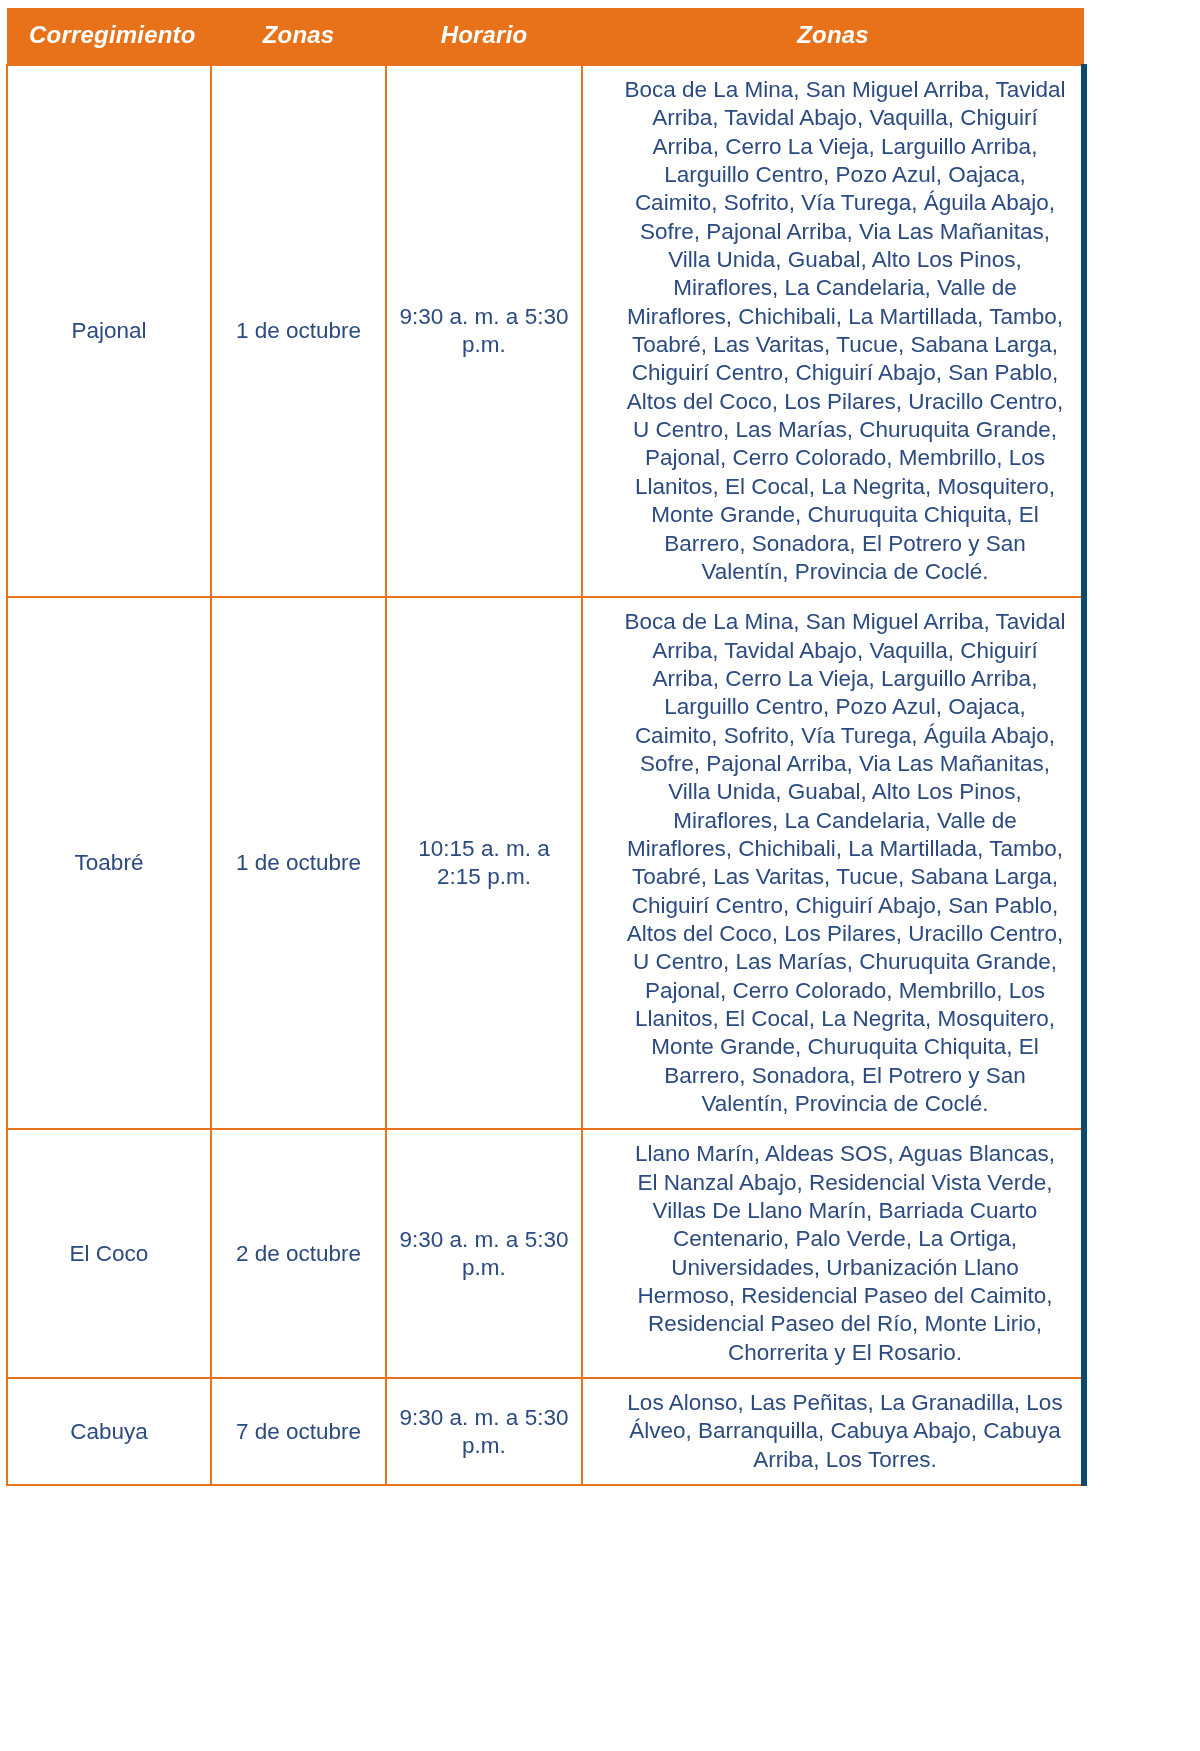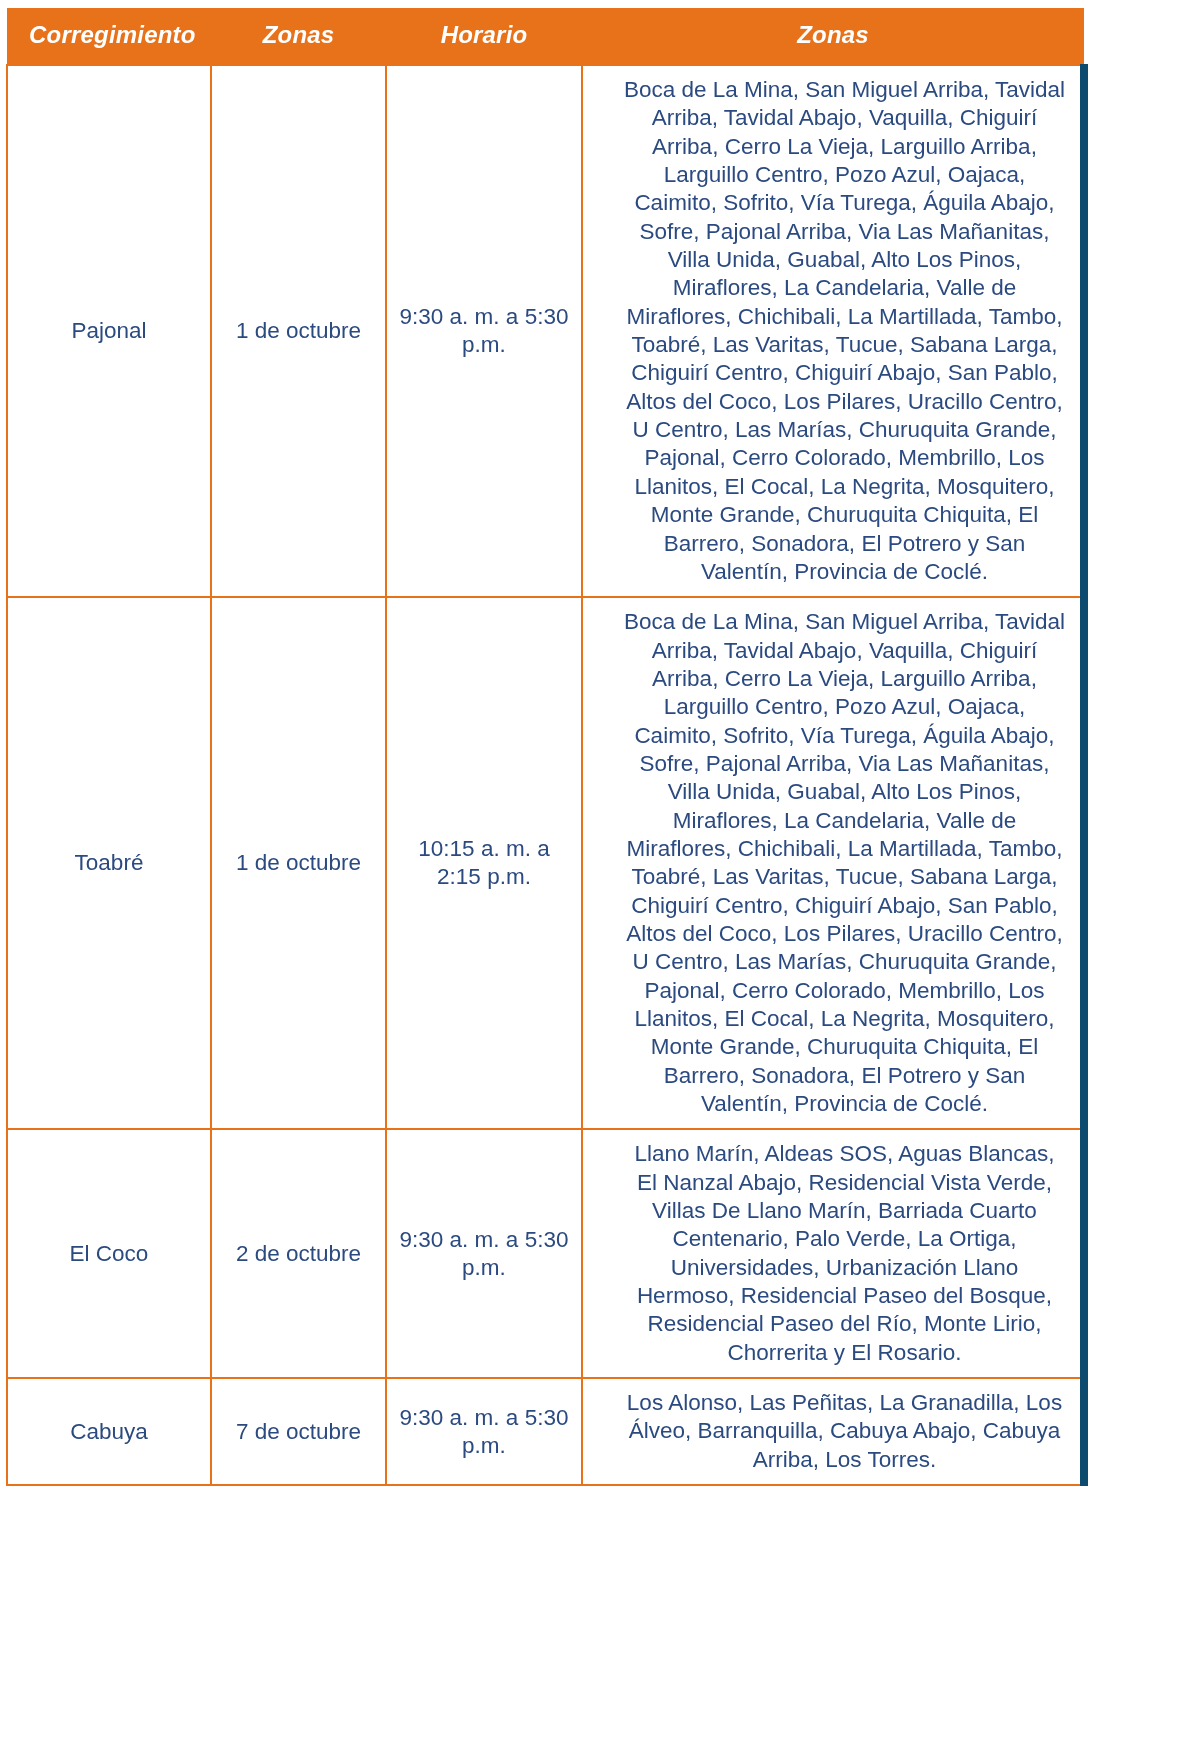--- a/index.html
+++ b/index.html
@@ -57,21 +57,21 @@
     line-height: 1.26;
     padding: 10px 14px;
   }
   tbody td.corregimiento,
   tbody td.fecha,
   tbody td.horario {
     font-size: 22.5px;
     line-height: 1.25;
   }
   tbody tr td:first-child { border-left: 2px solid #e8721a; }
-  tbody tr td:last-child { border-right: 8px solid #0c4a6e; padding-left: 40px; }
+  tbody tr td:last-child { border-right: 6px solid #0c4a6e; padding-left: 40px; }
 </style>
 </head>
 <body>
 
 <div class="page">
   <table class="schedule">
     <colgroup>
       <col class="c-corregimiento">
       <col class="c-fecha">
       <col class="c-horario">
@@ -95,21 +95,21 @@
       <tr>
         <td class="corregimiento">Toabré</td>
         <td class="fecha">1 de octubre</td>
         <td class="horario">10:15 a. m. a 2:15 p.m.</td>
         <td class="zonas">Boca de La Mina, San Miguel Arriba, Tavidal Arriba, Tavidal Abajo, Vaquilla, Chiguirí Arriba, Cerro La Vieja, Larguillo Arriba, Larguillo Centro, Pozo Azul, Oajaca, Caimito, Sofrito, Vía Turega, Águila Abajo, Sofre, Pajonal Arriba, Via Las Mañanitas, Villa Unida, Guabal, Alto Los Pinos, Miraflores, La Candelaria, Valle de Miraflores, Chichibali, La Martillada, Tambo, Toabré, Las Varitas, Tucue, Sabana Larga, Chiguirí Centro, Chiguirí Abajo, San Pablo, Altos del Coco, Los Pilares, Uracillo Centro, U Centro, Las Marías, Churuquita Grande, Pajonal, Cerro Colorado, Membrillo, Los Llanitos, El Cocal, La Negrita, Mosquitero, Monte Grande, Churuquita Chiquita, El Barrero, Sonadora, El Potrero y San Valentín, Provincia de Coclé.</td>
       </tr>
       <tr>
         <td class="corregimiento">El Coco</td>
         <td class="fecha">2 de octubre</td>
         <td class="horario">9:30 a. m. a 5:30 p.m.</td>
-        <td class="zonas">Llano Marín, Aldeas SOS, Aguas Blancas, El Nanzal Abajo, Residencial Vista Verde, Villas De Llano Marín, Barriada Cuarto Centenario, Palo Verde, La Ortiga, Universidades, Urbanización Llano Hermoso, Residencial Paseo del Bosque, Residencial Paseo del Río, Monte Lirio, Chorrerita y El Rosario.</td>
+        <td class="zonas">Llano Marín, Aldeas SOS, Aguas Blancas, El Nanzal Abajo, Residencial Vista Verde, Villas De Llano Marín, Barriada Cuarto Centenario, Palo Verde, La Ortiga, Universidades, Urbanización Llano Hermoso, Residencial Paseo del Caimito, Residencial Paseo del Río, Monte Lirio, Chorrerita y El Rosario.</td>
       </tr>
       <tr>
         <td class="corregimiento">Cabuya</td>
         <td class="fecha">7 de octubre</td>
         <td class="horario">9:30 a. m. a 5:30 p.m.</td>
         <td class="zonas">Los Alonso, Las Peñitas, La Granadilla, Los Álveo, Barranquilla, Cabuya Abajo, Cabuya Arriba, Los Torres.</td>
       </tr>
     </tbody>
   </table>
 </div>

